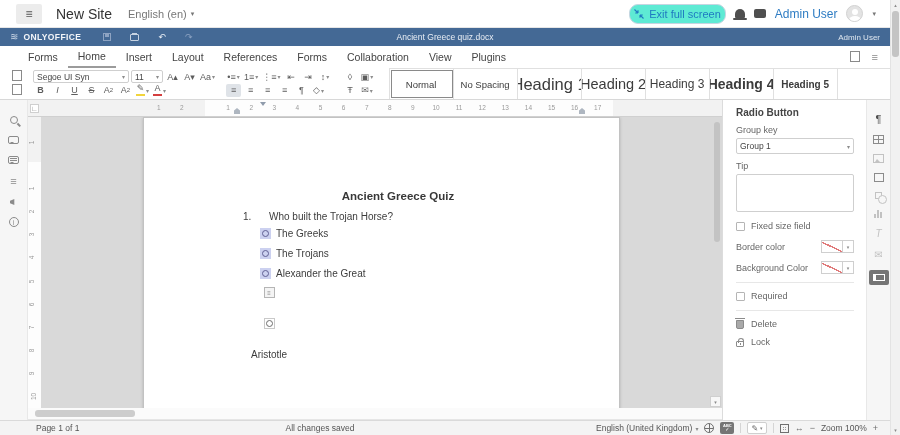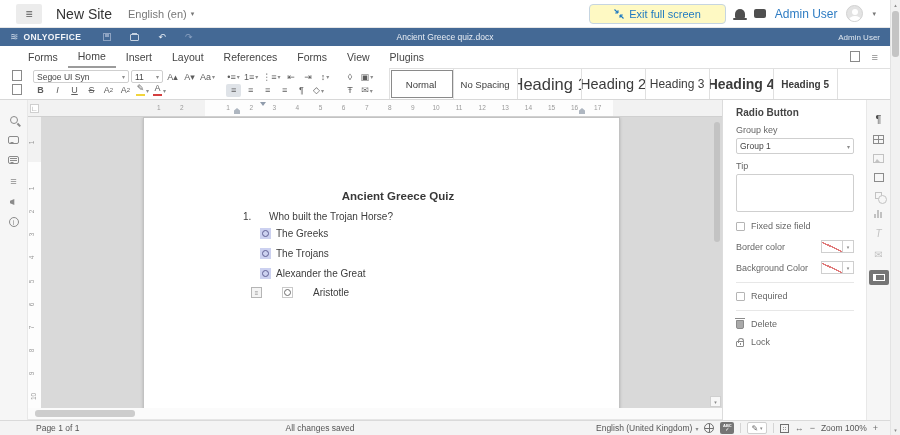--- a/index.html
+++ b/index.html
@@ -6,21 +6,21 @@
   #app{position:relative;width:900px;height:435px;overflow:hidden;background:#fff;font-family:"Liberation Sans",sans-serif;}
   *{box-sizing:border-box;}
 
   
   .topbar{position:absolute;top:0;left:0;right:10px;height:28px;background:#fff;border-bottom:1px solid #e6e6e6;display:flex;align-items:center;}
   .burger-btn{width:26px;height:20px;margin-left:16px;background:#ececec;border-radius:2px;display:flex;align-items:center;justify-content:center;color:#555;font-size:12px;cursor:pointer;}
   .site-title{margin-left:14px;font-size:14px;color:#333;}
   .lang-menu{margin-left:16px;font-size:11px;color:#777;display:flex;align-items:center;gap:4px;}
   .lang-menu .car{font-size:7px;color:#777;}
   .topbar-right{margin-left:auto;display:flex;align-items:center;gap:9px;margin-right:14px;}
-  .exitfs{display:flex;align-items:center;gap:5px;border:1px solid #c6d5e1;border-radius:4px;padding:3px 24px;color:#1f7ac1;font-size:11px;background:#fef9c3;cursor:pointer;}
+  .exitfs{display:flex;align-items:center;gap:5px;border:1px solid #c6d5e1;border-radius:9px;padding:3px 4px;color:#1f7ac1;font-size:11px;background:#5eead4;cursor:pointer;}
   .bell{width:10px;height:9px;background:#4f4f4f;border-radius:5px 5px 1px 1px;position:relative;}
   .bell::after{content:"";position:absolute;left:-2px;right:-2px;bottom:-2px;height:2px;background:#4f4f4f;border-radius:1px;}
   .sbubble{width:12px;height:9px;background:#4f4f4f;border-radius:2px;position:relative;}
   .sbubble::after{content:"";position:absolute;left:2px;bottom:-3px;border:3px solid transparent;border-top-color:#4f4f4f;border-left-width:2px;border-right-width:2px;}
   .admin-link{font-size:12px;color:#2e7cc3;}
   .avatar{width:17px;height:17px;border-radius:50%;background:#e3e3e3;border:1px solid #d2d2d2;position:relative;overflow:hidden;}
   .avatar::before{content:"";position:absolute;left:5px;top:3px;width:6px;height:6px;border-radius:50%;background:#fff;}
   .avatar::after{content:"";position:absolute;left:2px;top:10px;width:12px;height:8px;border-radius:50%;background:#fff;}
   .car-sm{font-size:7px;color:#777;}
 
@@ -97,21 +97,21 @@
 
   
   .canvas{position:absolute;top:117px;left:41px;width:681px;bottom:27px;background:#d9d9d9;overflow:hidden;}
   .page{position:absolute;left:102px;top:0;width:477px;height:400px;background:#fff;border:1px solid #c2c2c2;box-shadow:0 1px 3px rgba(0,0,0,.18);}
   .doc-title{position:absolute;left:114px;top:72px;width:280px;text-align:center;font-size:11.5px;font-weight:bold;color:#383838;}
   .doc-q{position:absolute;top:93px;left:0;width:100%;font-size:10px;color:#3d3d3d;}
   .doc-q .qn{position:absolute;left:99px;} .doc-q .qt{position:absolute;left:125px;}
   .opt{position:absolute;left:116px;display:flex;align-items:center;gap:5px;font-size:10px;color:#3d3d3d;}
   .ff{width:11px;height:11px;background:#ccd1f0;display:flex;align-items:center;justify-content:center;}
   .ff i{display:block;width:7px;height:7px;border:1px solid #5f5f93;border-radius:50%;}
-  .opt-sel-wrap{position:absolute;left:107px;display:flex;align-items:center;gap:20px;font-size:10px;color:#3d3d3d;}
+  .opt-sel-wrap{position:absolute;left:107px;display:flex;align-items:center;gap:20px;font-size:10px;color:#3d3d3d;flex-direction:column;}
   .fh{width:11px;height:11px;border:1px solid #b5b5b5;background:#f4f4f4;display:flex;align-items:center;justify-content:center;font-size:6px;color:#8a8a8a;}
   .ff-sel{width:11px;height:11px;border:1px solid #c9c9c9;background:#fff;display:flex;align-items:center;justify-content:center;}
   .ff-sel i{display:block;width:7px;height:7px;border:1px solid #6e6e6e;border-radius:50%;}
   
   .vthumb{position:absolute;right:2px;top:5px;width:6px;height:120px;border-radius:3px;background:#c3c3c3;}
   .vdown{position:absolute;right:1px;bottom:1px;width:11px;height:11px;border:1px solid #cfcfcf;background:#f7f7f7;display:flex;align-items:center;justify-content:center;font-size:5px;color:#8a8a8a;}
   .hscroll{position:absolute;left:28px;top:408px;width:694px;height:12px;background:#fbfbfb;border-bottom:1px solid #e6e6e6;}
   .hthumb{position:absolute;left:7px;top:2px;width:100px;height:7px;border-radius:3px;background:#cdcdcd;}
 
   
@@ -217,20 +217,21 @@
     <span class="oouser">Admin User</span>
   </div>
 
   <div class="tabrow">
     <span class="tab">Forms</span>
     <span class="tab active">Home</span>
     <span class="tab">Insert</span>
     <span class="tab">Layout</span>
     <span class="tab">References</span>
     <span class="tab">Forms</span>
+    <span class="tab">Collaboration</span>
     <span class="tab">View</span>
     <span class="tab">Plugins</span>
     <div class="tabrow-right">
       <span class="isq"></span>
       <span class="tr-ham">≡</span>
     </div>
   </div>
 
   <div class="toolbar">
     <div class="tb-col">

